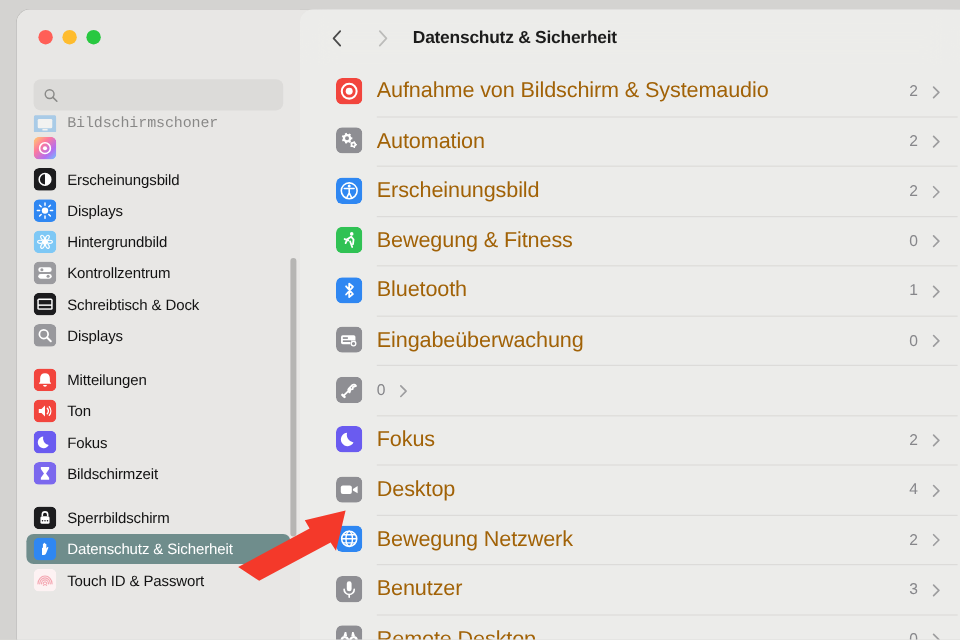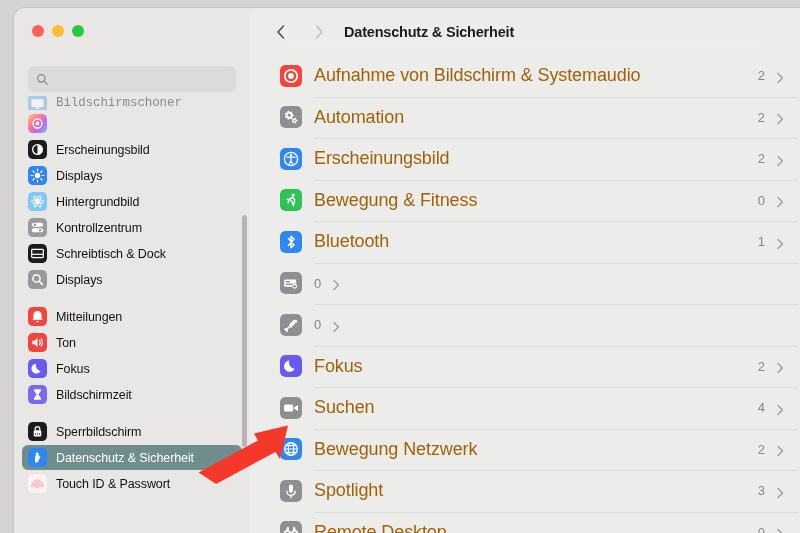--- a/index.html
+++ b/index.html
@@ -482,20 +482,21 @@
               <span class="row-ico">
                 <svg viewBox="0 0 22 22" width="22" height="22">
        <rect x="0" y="0" width="22" height="22" rx="5" fill="#8e8e93"></rect>
                   <rect x="4.2" y="7.4" width="12" height="7.4" rx="1.4" fill="#fff"></rect>
                   <rect x="5.7" y="9" width="4.2" height="1.4" fill="#8e8e93"></rect>
                   <rect x="5.7" y="11.6" width="7" height="1.4" fill="#8e8e93"></rect>
                   <circle cx="14.6" cy="14.3" r="2.7" fill="#8e8e93"></circle>
                   <circle cx="14.6" cy="14.3" r="1.9" fill="none" stroke="#fff" stroke-width="1.1"></circle>
                 </svg>
               </span>
+              <span class="row-label">Eingabeüberwachung</span>
               <span class="row-count">0</span>
               <span class="chev"><svg width="8" height="12" viewBox="0 0 8 12">
                   <polyline points="2,1.6 6.4,6 2,10.4" fill="none" stroke="#9d9d9f" stroke-width="1.4" stroke-linecap="round" stroke-linejoin="round"></polyline>
                 </svg></span>
             </div>
             <div class="row">
               <span class="row-ico">
                 <svg viewBox="0 0 22 22" width="22" height="22">
        <rect x="0" y="0" width="22" height="22" rx="5" fill="#8e8e93"></rect>
                   <path d="M6.2,15.9 L12.1,10 M11.3,9.2 l2.2,-2.2 c1,-1 2.6,-0.4 3.2,0.6 l-2.6,1 l-0.2,1.6 l-1.6,0.2 l-1,2.6 c-1,-0.6 -1.6,-2.2 -0.6,-3.2 Z" fill="none" stroke="#fff" stroke-width="1.5" stroke-linecap="round" stroke-linejoin="round"></path>
@@ -521,21 +522,21 @@
                 </svg></span>
             </div>
             <div class="row">
               <span class="row-ico">
                 <svg viewBox="0 0 22 22" width="22" height="22">
        <rect x="0" y="0" width="22" height="22" rx="5" fill="#8e8e93"></rect>
                   <rect x="4" y="7.6" width="9.2" height="7" rx="1.7" fill="#fff"></rect>
                   <path d="M14.1,10.4 L18,8.1 v6 l-3.9,-2.3 Z" fill="#fff"></path>
                 </svg>
               </span>
-              <span class="row-label">Suchen</span>
+              <span class="row-label">Desktop</span>
               <span class="row-count">4</span>
               <span class="chev"><svg width="8" height="12" viewBox="0 0 8 12">
                   <polyline points="2,1.6 6.4,6 2,10.4" fill="none" stroke="#9d9d9f" stroke-width="1.4" stroke-linecap="round" stroke-linejoin="round"></polyline>
                 </svg></span>
             </div>
             <div class="row">
               <span class="row-ico">
                 <svg viewBox="0 0 22 22" width="22" height="22">
        <rect x="0" y="0" width="22" height="22" rx="5" fill="#2f87f2"></rect>
                   <circle cx="11" cy="11" r="6.3" fill="none" stroke="#fff" stroke-width="1.3"></circle>
@@ -552,21 +553,21 @@
             </div>
             <div class="row">
               <span class="row-ico">
                 <svg viewBox="0 0 22 22" width="22" height="22">
        <rect x="0" y="0" width="22" height="22" rx="5" fill="#8e8e93"></rect>
                   <rect x="9" y="4.4" width="4" height="8.4" rx="2" fill="#fff"></rect>
                   <path d="M6.8,11.2 a4.2,4.2 0 0,0 8.4,0" fill="none" stroke="#fff" stroke-width="1.4" stroke-linecap="round"></path>
                   <line x1="11" y1="15.4" x2="11" y2="17.6" stroke="#fff" stroke-width="1.4" stroke-linecap="round"></line>
                 </svg>
               </span>
-              <span class="row-label">Spotlight</span>
+              <span class="row-label">Benutzer</span>
               <span class="row-count">3</span>
               <span class="chev"><svg width="8" height="12" viewBox="0 0 8 12">
                   <polyline points="2,1.6 6.4,6 2,10.4" fill="none" stroke="#9d9d9f" stroke-width="1.4" stroke-linecap="round" stroke-linejoin="round"></polyline>
                 </svg></span>
             </div>
             <div class="row">
               <span class="row-ico">
                 <svg viewBox="0 0 22 22" width="22" height="22">
        <rect x="0" y="0" width="22" height="22" rx="5" fill="#8e8e93"></rect>
                   <circle cx="7.3" cy="12.4" r="3.5" fill="#fff"></circle>

